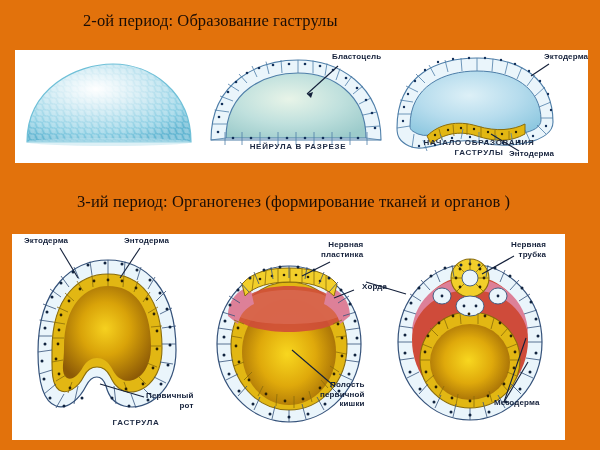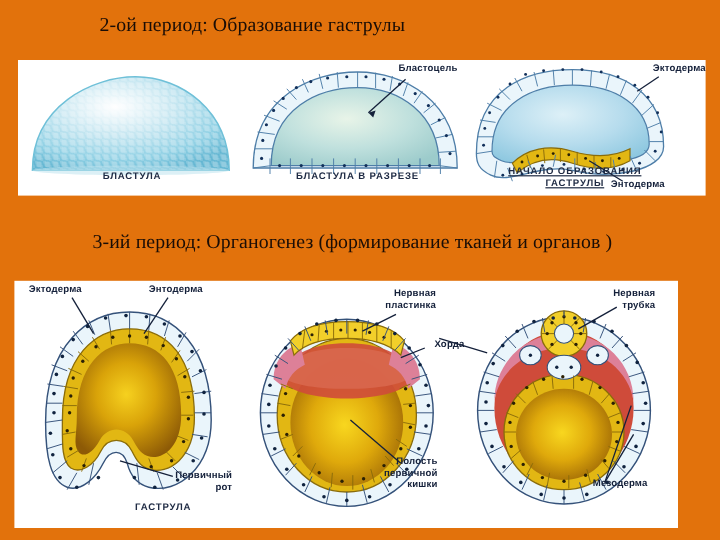--- a/index.html
+++ b/index.html
@@ -80,21 +80,20 @@
             <circle cx="3.5" cy="3" r="2.4" fill="#ffffff" opacity="0.30"></circle>
             <circle cx="0" cy="0" r="2.4" fill="#ffffff" opacity="0.18"></circle>
             <circle cx="7" cy="6" r="2.4" fill="#ffffff" opacity="0.18"></circle>
           </pattern>
         </defs>
         <path d="M12,92 C12,38 62,14 98,14 C136,14 176,42 176,92 Z" fill="url(#bl1)"></path>
         <path d="M12,92 C12,38 62,14 98,14 C136,14 176,42 176,92 Z" fill="url(#cellbump)"></path>
         <path d="M12,92 C12,38 62,14 98,14 C136,14 176,42 176,92 Z" fill="none" stroke="#6fc0d8" stroke-width="1.2"></path>
         <ellipse cx="94" cy="92" rx="82" ry="4" fill="#bfe3ef" opacity="0.55"></ellipse>
       </svg>
-      <div class="caption c" style="left:0;width:190px;top:92px;">БЛАСТУЛА</div>
     </div>
 
     <div class="fig" style="left:188px;width:190px;">
       <svg width="190" height="113" viewBox="0 0 190 113">
         <defs>
           <radialGradient id="bl2" cx="45%" cy="40%" r="70%">
             <stop offset="0%" stop-color="#e8f4e8"></stop>
             <stop offset="55%" stop-color="#bfe0dd"></stop>
             <stop offset="100%" stop-color="#9ccbcb"></stop>
           </radialGradient>
@@ -163,21 +162,21 @@
             <line x1="111" y1="82" x2="111" y2="95"></line>
           <line x1="129" y1="82" x2="129" y2="95"></line>
             <line x1="147" y1="82" x2="147" y2="95"></line>
           <line x1="164" y1="82" x2="164" y2="95"></line>
         </g>
 
         <line x1="135" y1="16" x2="104" y2="44" stroke="#14203a" stroke-width="1.1"></line>
         <polygon points="104,44 110,42 108,48" fill="#14203a"></polygon>
       </svg>
       <div class="lab" style="left:129px;top:2px;">Бластоцель</div>
-      <div class="caption c" style="left:0;width:190px;top:92px;">БЛАСТУЛА В РАЗРЕЗЕ</div>
+      <div class="caption c" style="left:0;width:190px;top:92px;">НЕЙРУЛА В РАЗРЕЗЕ</div>
     </div>
 
     <div class="fig" style="left:376px;width:197px;">
       <svg width="197" height="113" viewBox="0 0 197 113">
         <defs>
           <radialGradient id="bl3" cx="45%" cy="38%" r="70%">
             <stop offset="0%" stop-color="#ddf0f7"></stop>
             <stop offset="55%" stop-color="#b6dced"></stop>
             <stop offset="100%" stop-color="#8ec8e0"></stop>
           </radialGradient>
@@ -259,21 +258,21 @@
             <circle cx="44" cy="95" r="1.2"></circle>
             <circle cx="28" cy="96" r="1.2"></circle>
         </g>
 
         <line x1="158" y1="14" x2="140" y2="26" stroke="#14203a" stroke-width="1.1"></line>
 
         <line x1="128" y1="101" x2="100" y2="84" stroke="#14203a" stroke-width="1.1"></line>
       </svg>
       <div class="lab" style="left:153px;top:2px;">Эктодерма</div>
       <div class="lab" style="left:118px;top:99px;">Энтодерма</div>
-      <div class="caption c" style="left:0;width:176px;top:88px;text-decoration:underline;">НАЧАЛО ОБРАЗОВАНИЯ
+      <div class="caption c" style="left:0;width:176px;top:88px;">НАЧАЛО ОБРАЗОВАНИЯ
 ГАСТРУЛЫ</div>
     </div>
 
   </div>
 
   <div class="title" id="title-2">3-ий период: Органогенез (формирование тканей и органов )</div>
 
   <div class="panel" id="panel-bottom">
 
     <div class="fig" style="left:0;width:188px;">

